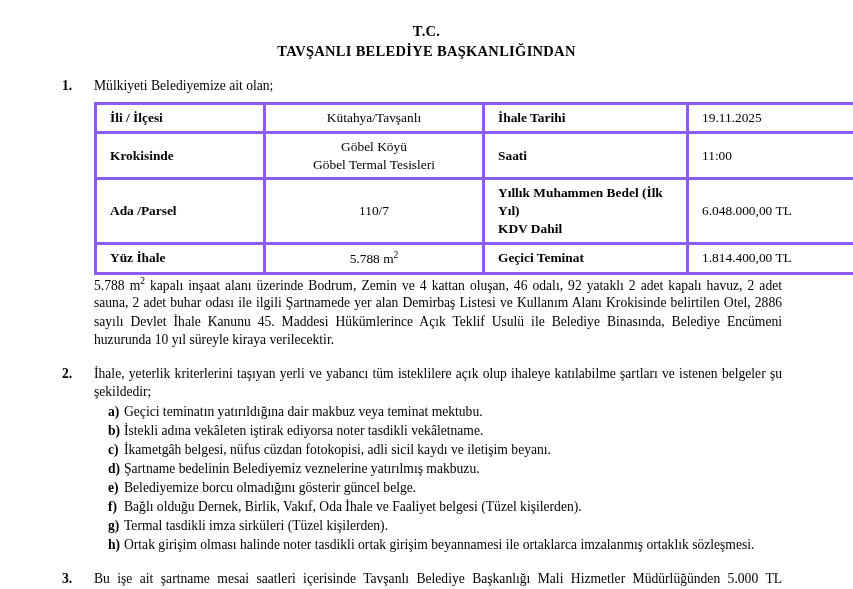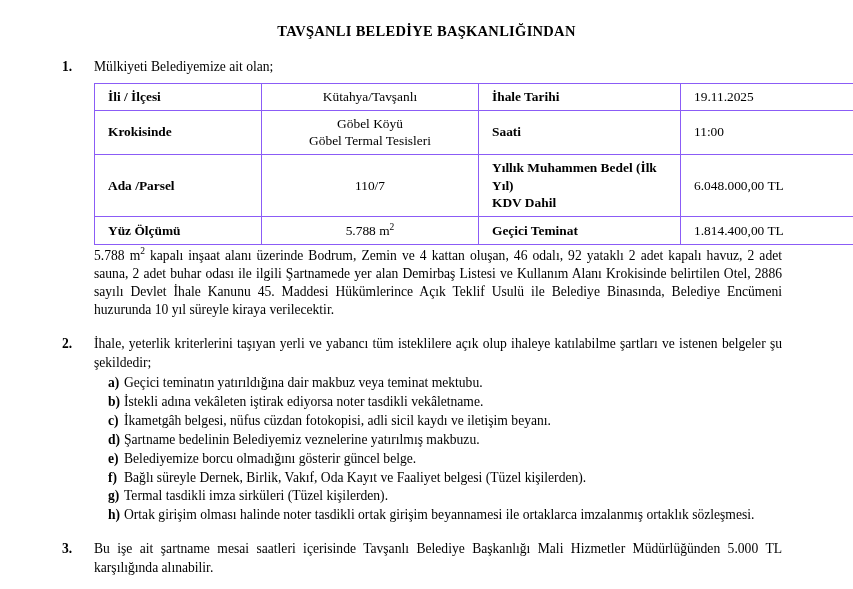--- a/index.html
+++ b/index.html
@@ -55,21 +55,21 @@
     margin: 0;
   }
 
   table.info {
     border-collapse: collapse;
     width: 670px;
     margin: 7px 0 0 0;
     table-layout: fixed;
   }
   table.info td {
-    border: 1px solid #8b5cf6;
+    border: 3px solid #8b5cf6;
     padding: 4px 13px;
     font-size: 13.4px;
     vertical-align: middle;
     height: 18px;
   }
   td.lbl {
     font-weight: bold;
     width: 140px;
     padding-left: 8px;
   }
@@ -116,20 +116,21 @@
   ol.alpha li .tx {
     flex: 1 1 auto;
   }
 </style>
 </head>
 <body>
 
 <div class="page">
 
   <div class="header">
+    <div class="line1">T.C.</div>
     <div class="line2">TAVŞANLI BELEDİYE BAŞKANLIĞINDAN</div>
   </div>
 
   <div class="content">
 
     <div class="item">
       <div class="num">1.</div>
       <div class="body">
         <p>Mülkiyeti Belediyemize ait olan;</p>
 
@@ -153,21 +154,21 @@
             <tr>
               <td class="lbl">Ada /Parsel</td>
               <td class="val">110/7</td>
               <td class="lbl2">
                 <div>Yıllık Muhammen Bedel (İlk Yıl)</div>
                 <div>KDV Dahil</div>
               </td>
               <td class="val2">6.048.000,00 TL</td>
             </tr>
             <tr>
-              <td class="lbl">Yüz Ölçümü</td>
+              <td class="lbl">Yüz İhale</td>
               <td class="val"><span>5.788</span> <span>m</span><span class="sup">2</span></td>
               <td class="lbl2">Geçici Teminat</td>
               <td class="val2">1.814.400,00 TL</td>
             </tr>
           </tbody>
         </table>
 
         <p class="paragraph"><span>5.788</span> <span>m</span><span class="sup">2</span><span> kapalı inşaat alanı üzerinde Bodrum, Zemin ve 4 kattan oluşan, 46 odalı, 92 yataklı 2 adet kapalı havuz, 2 adet sauna, 2 adet buhar odası ile ilgili Şartnamede yer alan Demirbaş Listesi ve Kullanım Alanı Krokisinde belirtilen Otel, 2886 sayılı Devlet İhale Kanunu 45. Maddesi Hükümlerince Açık Teklif Usulü ile Belediye Binasında,  Belediye Encümeni huzurunda 10 yıl süreyle kiraya verilecektir.</span></p>
       </div>
     </div>
@@ -192,21 +193,21 @@
           <li>
             <span class="mk">d)</span>
             <span class="tx">Şartname bedelinin Belediyemiz veznelerine yatırılmış makbuzu.</span>
           </li>
           <li>
             <span class="mk">e)</span>
             <span class="tx">Belediyemize borcu olmadığını gösterir güncel belge.</span>
           </li>
           <li>
             <span class="mk">f)</span>
-            <span class="tx">Bağlı süreyle Dernek, Birlik, Vakıf, Oda Kayıt ve Faaliyet belgesi (Tüzel kişilerden).</span>
+            <span class="tx">Bağlı olduğu Dernek, Birlik, Vakıf, Oda İhale ve Faaliyet belgesi (Tüzel kişilerden).</span>
           </li>
           <li>
             <span class="mk">g)</span>
             <span class="tx">Termal tasdikli imza sirküleri (Tüzel kişilerden).</span>
           </li>
           <li>
             <span class="mk">h)</span>
             <span class="tx">Ortak girişim olması halinde noter tasdikli ortak girişim beyannamesi ile ortaklarca imzalanmış ortaklık sözleşmesi.</span>
           </li>
         </ol>

